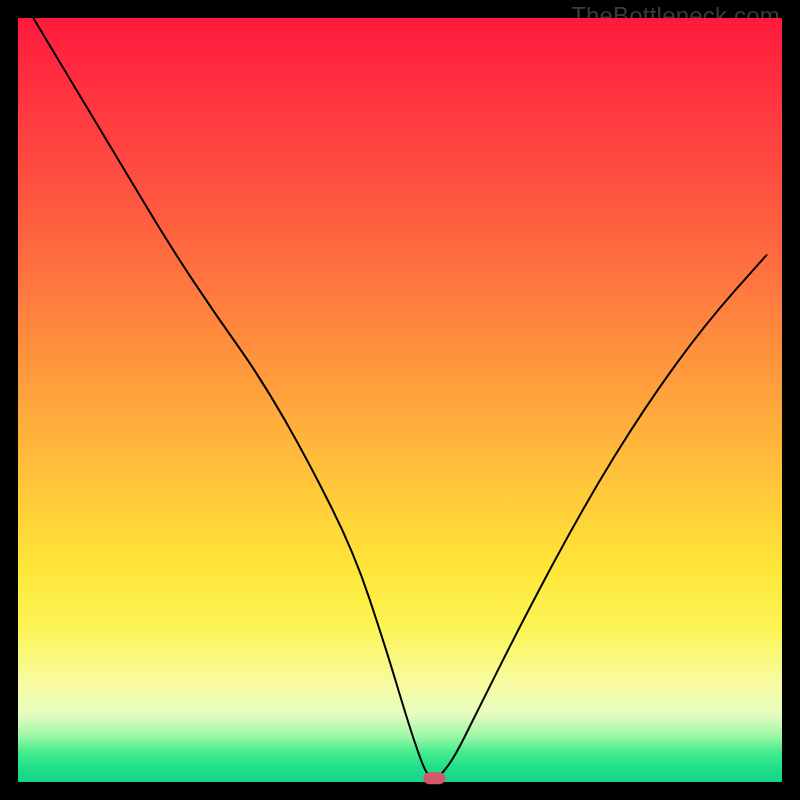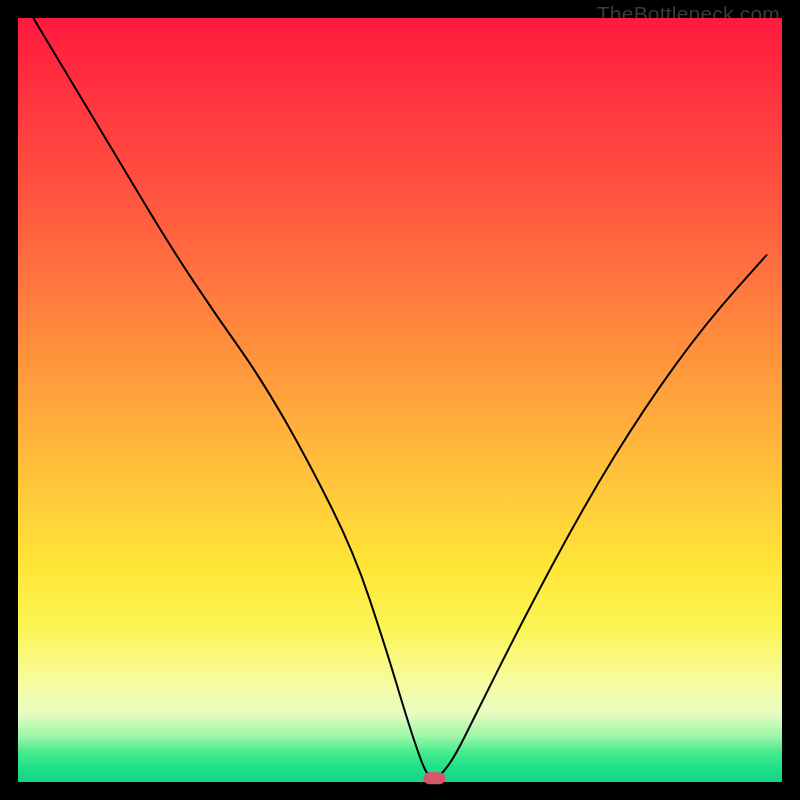--- a/index.html
+++ b/index.html
@@ -40,21 +40,21 @@
       #4aec8f 96%,
       #20e08a 98%,
       #17d487 100%
     );
   }
   .watermark {
     position: absolute;
     top: 2px;
     right: 20px;
     color: #3b3b3b;
-    font-size: 21px;
+    font-size: 24px;
     font-weight: 500;
     letter-spacing: 0.2px;
     margin-left: 21px;
   }
   svg.plot-svg {
     position: absolute;
     left: 0;
     top: 0;
     width: 764px;
     height: 764px;

